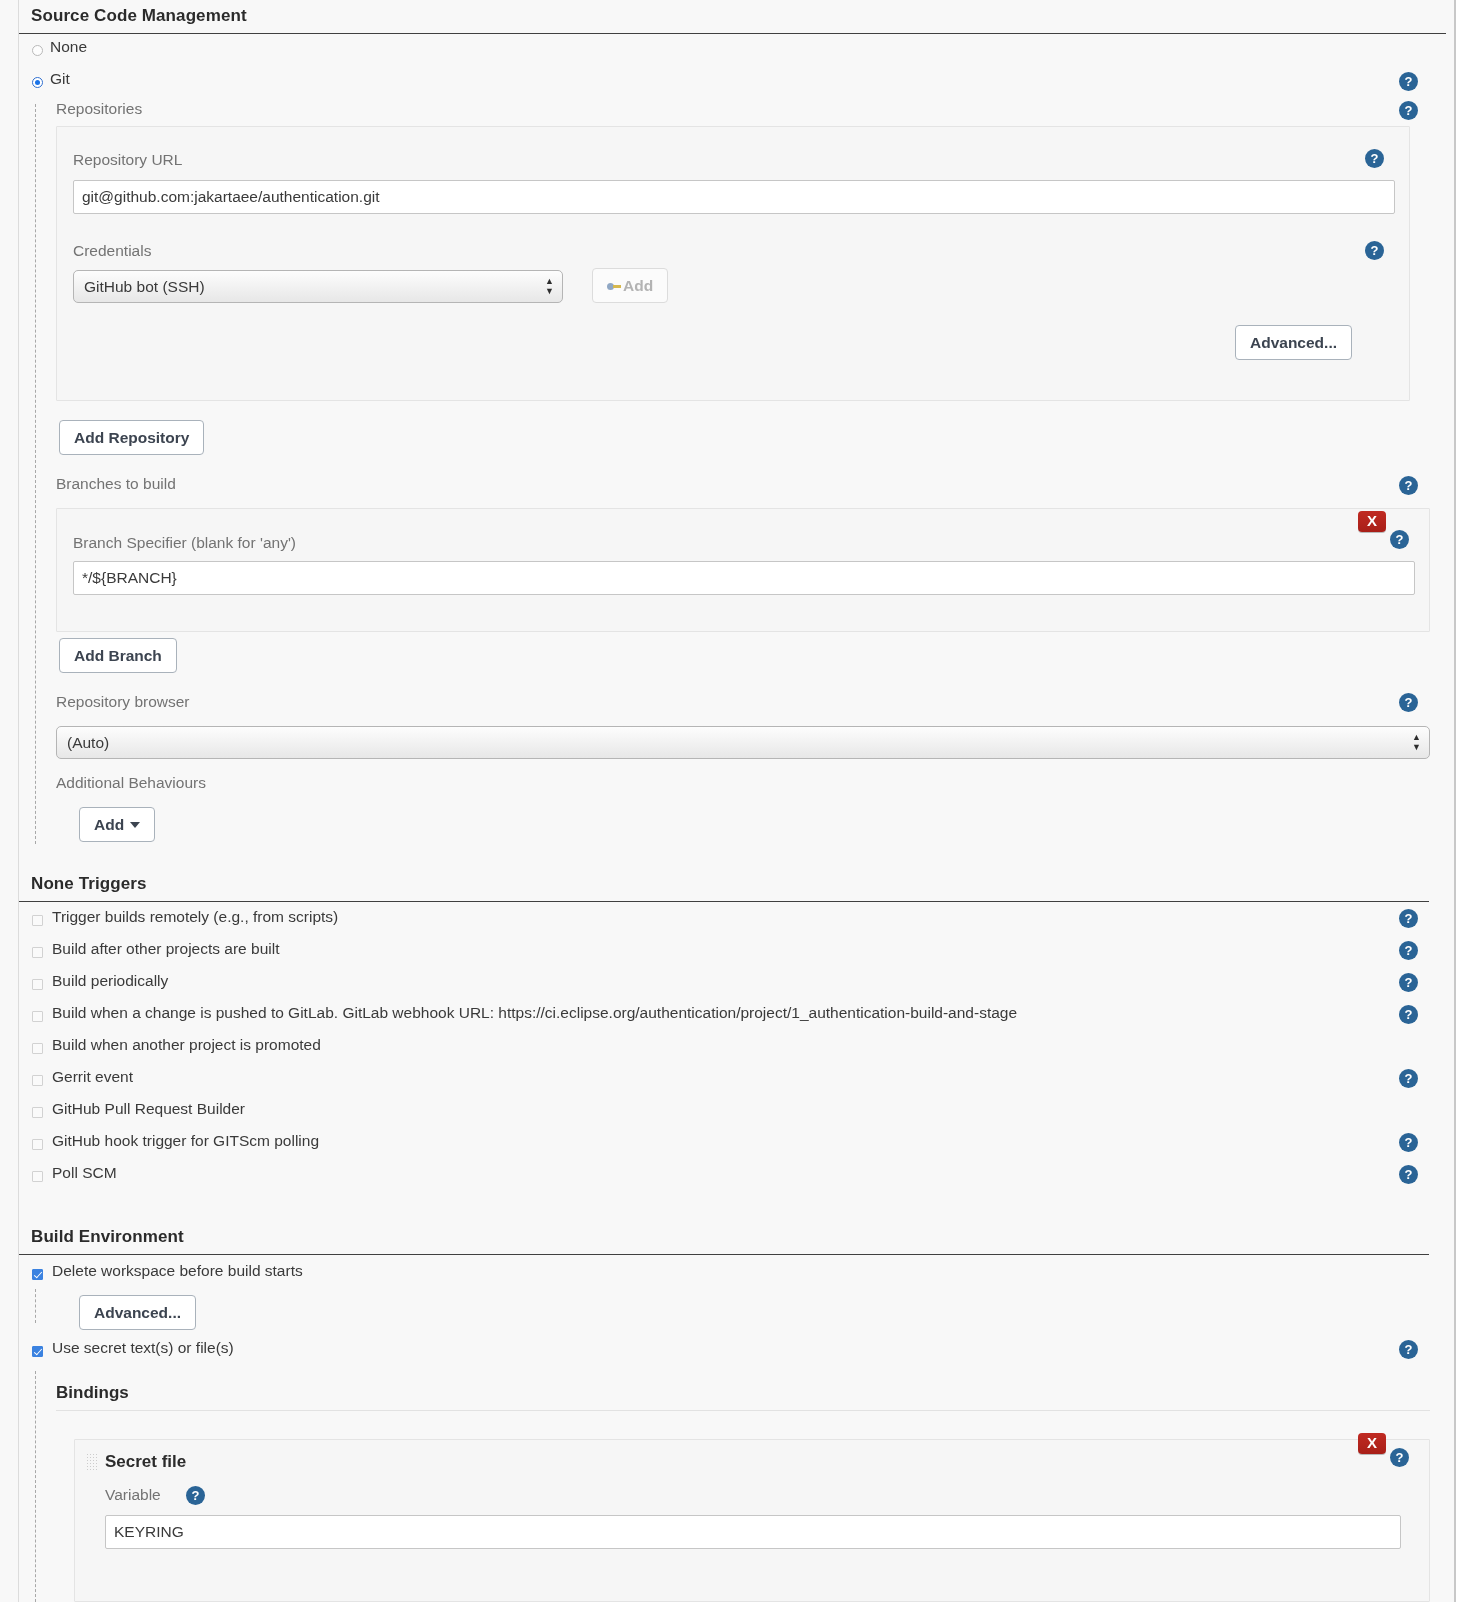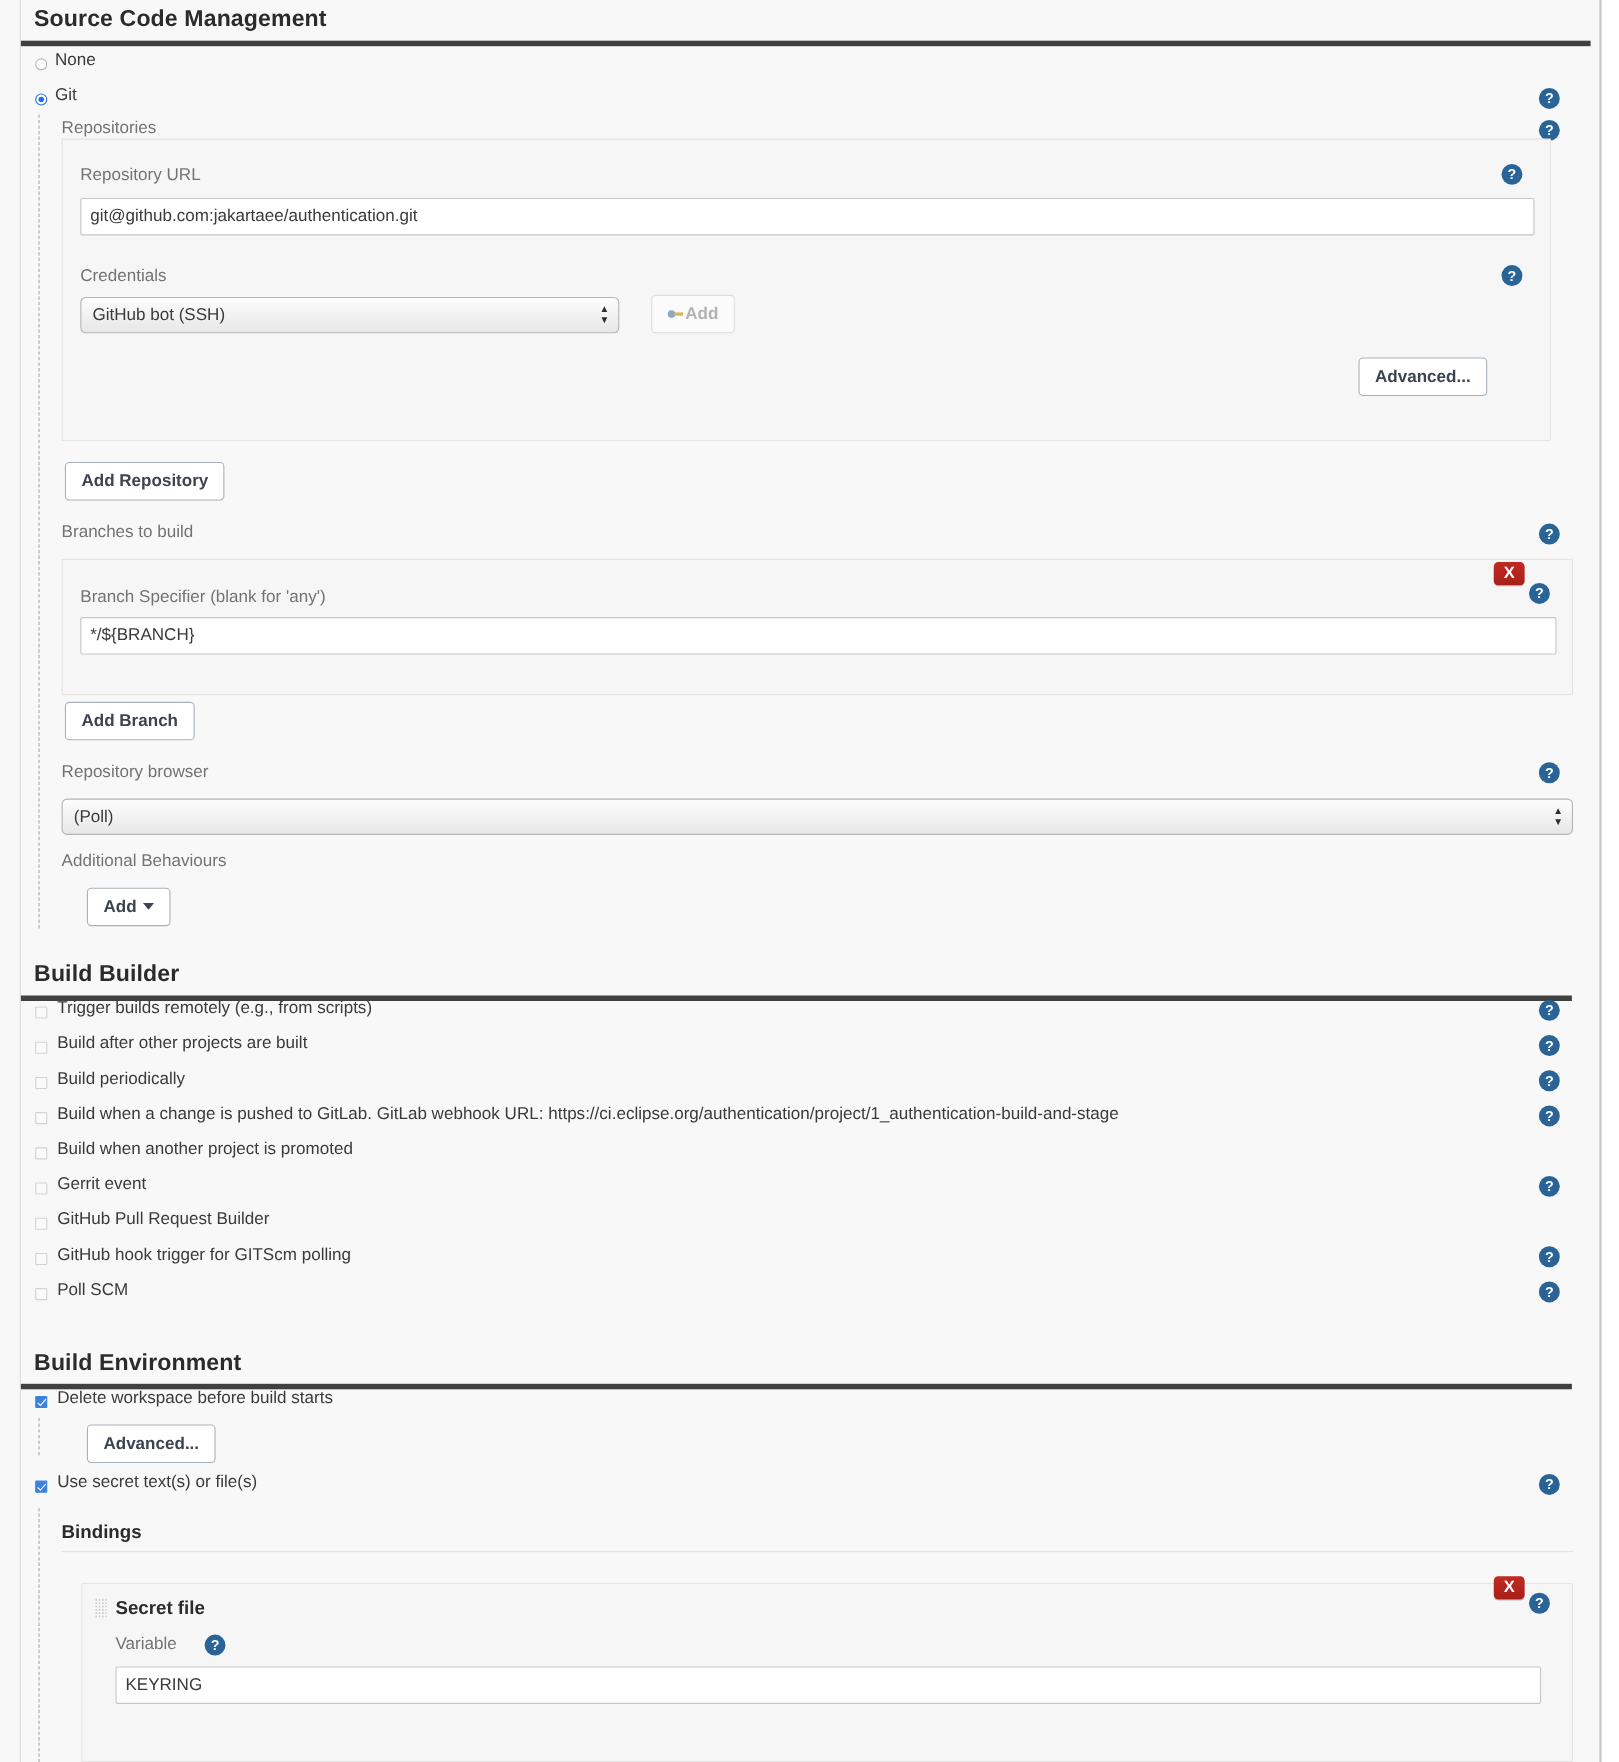--- a/index.html
+++ b/index.html
@@ -30,25 +30,25 @@
     left: 18px;
     top: 0;
     width: 1438px;
     height: 1602px;
     border-left: 1px solid #dcdcdc;
     padding: 0 0 0 0;
   }
 
   
   .section-header {
-    font-size: 21px;
+    font-size: 17px;
     font-weight: bold;
     color: #2b2b2b;
     padding: 8px 0 7px 12px;
-    border-bottom: 5px solid #404040;
+    border-bottom: 1px solid #404040;
     margin: 0 10px 0 0;
     letter-spacing: 0.1px;
   }
   .section-header.first { padding-top: 6px; }
 
   
   .row {
     position: relative;
     padding-left: 12px;
   }
@@ -365,38 +365,38 @@
     <span class="btn">Add Branch</span>
   </div>
 
   <div style="position:absolute; left:37px; top:693px;">
     <span class="lbl">Repository browser</span>
   </div>
   <span class="help" style="left:1380px; top:693px;">?</span>
 
   <div class="selectwrap" style="position:absolute; left:37px; top:726px; width:1374px;">
     <div class="sel" style="width:1374px;">
-      <span>(Poll)</span>
+      <span>(Auto)</span>
       <span class="arrows">
         <span class="up">▲</span>
             <span class="dn">▼</span>
       </span>
     </div>
   </div>
 
   <div style="position:absolute; left:37px; top:774px;">
     <span class="lbl">Additional Behaviours</span>
   </div>
   <div style="position:absolute; left:60px; top:807px;">
     <span class="btn">
       <span>Add</span><span class="caret"></span>
     </span>
   </div>
 
-  <div class="section-header" style="position:absolute; left:0px; top:866px; width:1410px;">Build Builder</div>
+  <div class="section-header" style="position:absolute; left:0px; top:866px; width:1410px;">None Triggers</div>
 
   <div style="position:absolute; left:0; top:905px; width:1410px;">
     <div class="cbrow">
       <span class="cb"></span>
       <span class="cb-label">Trigger builds remotely (e.g., from scripts)</span>
       <span class="help" style="left:1380px; top:4px;">?</span>
     </div>
     <div class="cbrow">
       <span class="cb"></span>
       <span class="cb-label">Build after other projects are built</span>

